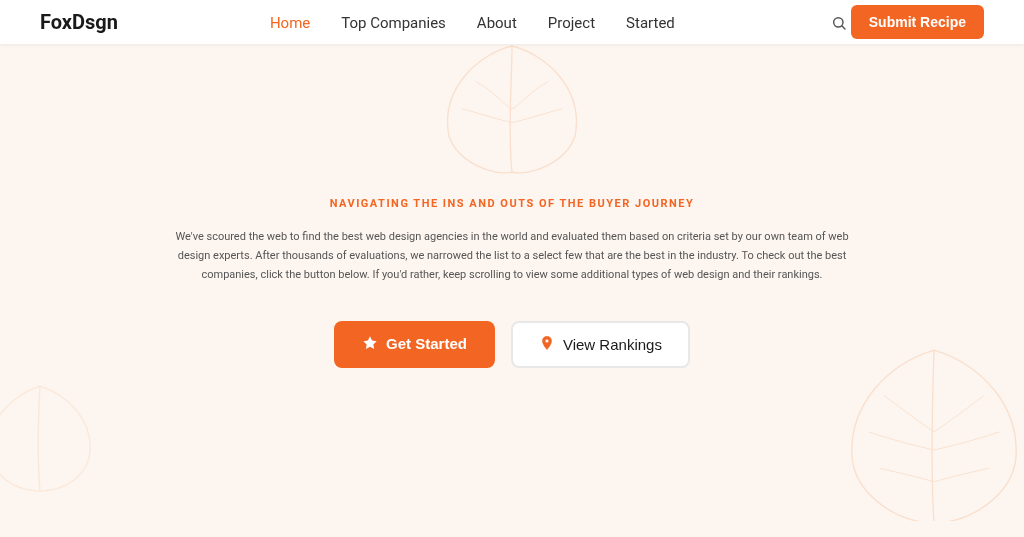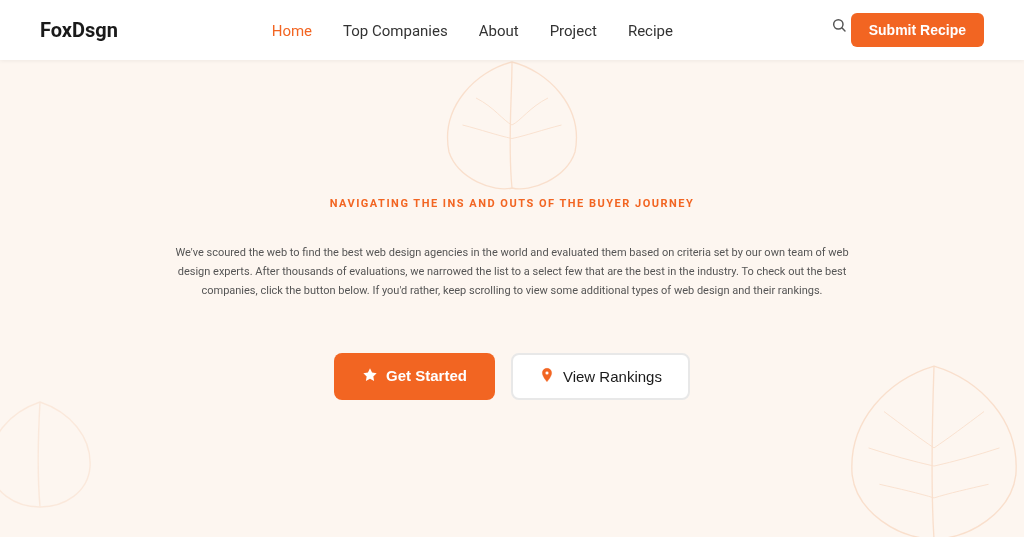--- a/index.html
+++ b/index.html
@@ -14,21 +14,21 @@
       min-height: 537px;
       overflow: hidden;
     }
 
     
     nav {
       display: flex;
       align-items: center;
       justify-content: space-between;
       padding: 0 40px;
-      height: 60px;
+      height: 44px;
       background: #fff;
       box-shadow: 0 1px 4px rgba(0,0,0,0.06);
       position: relative;
       z-index: 10;
     }
 
     .nav-logo {
       font-size: 20px;
       font-weight: 700;
       color: #1a1a1a;
@@ -46,21 +46,21 @@
       font-size: 15px;
       color: #333;
     }
 
     .nav-links li.active a {
       color: #f26522;
     }
 
     .nav-right {
       display: flex;
-      align-items: flex-start;
+      align-items: flex-end;
       gap: 0;
     }
 
     .search-icon-btn {
       background: none;
       border: none;
       cursor: pointer;
       color: #555;
       font-size: 16px;
       padding: 4px;
@@ -83,21 +83,20 @@
       position: relative;
       min-height: 477px;
       background-color: #fdf6f0;
       display: flex;
       flex-direction: column;
       align-items: center;
       justify-content: center;
       text-align: center;
       padding: 28px 60px;
       overflow: hidden;
-      gap: 16px;
     }
 
     
     .leaf-decoration {
       position: absolute;
       pointer-events: none;
       opacity: 0.18;
     }
 
     .leaf-top-center {
@@ -201,21 +200,21 @@
     <li>
       <a href="#">Top Companies</a>
     </li>
     <li>
       <a href="#">About</a>
     </li>
     <li>
       <a href="#">Project</a>
     </li>
     <li>
-      <a href="#">Recipe</a>
+      <a href="#">Started</a>
     </li>
   </ul>
 
   <div class="nav-right">
     <button class="search-icon-btn" title="Search">
       <span>
         <svg width="16" height="16" viewBox="0 0 24 24" fill="none" stroke="currentColor" stroke-width="2.2" stroke-linecap="round" stroke-linejoin="round">
           <circle cx="11" cy="11" r="7"></circle>
           <line x1="21" y1="21" x2="16.65" y2="16.65"></line>
         </svg>

